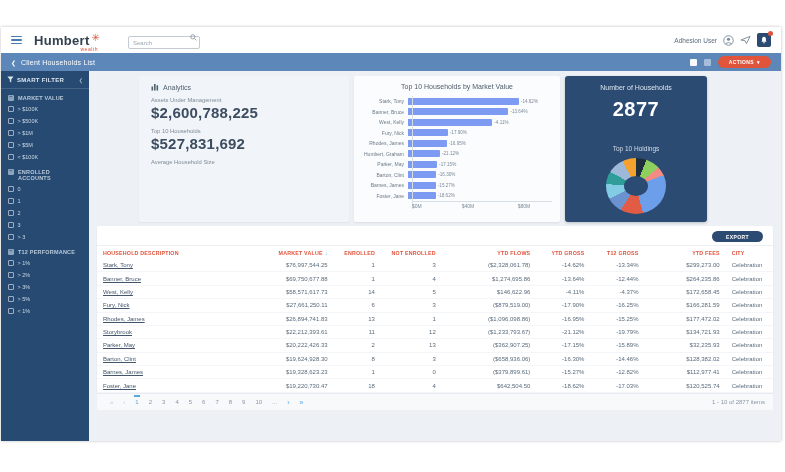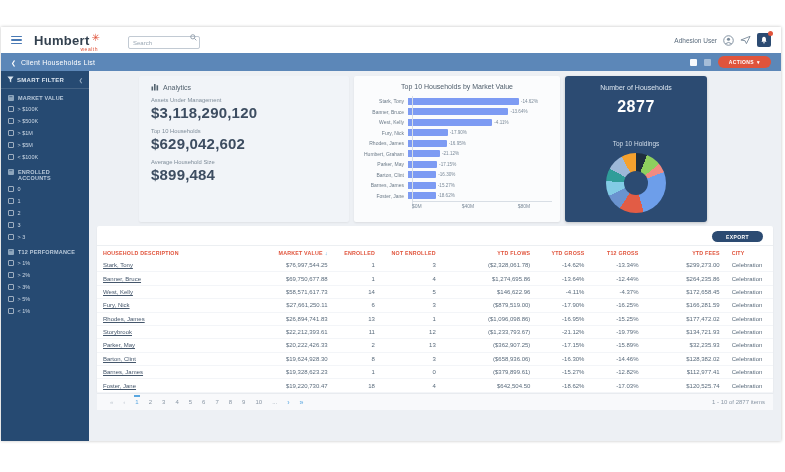--- a/index.html
+++ b/index.html
@@ -63,21 +63,21 @@
   .bar-row { display:flex; align-items:center; height:10.5px; }
   .bar-label { width:46px; flex:0 0 auto; text-align:right; font-size:5px; color:#6b7a88; padding-right:4px; white-space:nowrap; }
   .bar-track { flex:1; display:flex; align-items:center; }
   .bar { height:7px; background:#7d9bf3; border-radius:0 1px 1px 0; }
   .bar-pct { font-size:4.6px; color:#7b8a99; margin-left:2px; white-space:nowrap; }
   .x-axis { position:relative; height:8px; margin-left:50px; border-top:1px solid #d8dee5; }
   .x-axis span { position:absolute; top:1px; font-size:5px; color:#7b8a99; transform:translateX(-50%); }
   .x-axis span:first-child { transform:none; }
   .card-hh { width:142px; background:#2c4b72; box-shadow:0 1px 3px rgba(0,0,0,.2); border-radius:3px; color:#fff; display:flex; flex-direction:column; align-items:center; padding:8px 6px; }
   .hh-title { font-size:7px; color:#dbe5ef; }
-  .hh-count { font-size:16px; font-weight:bold; margin:7px 0 24px; letter-spacing:.5px; }
+  .hh-count { font-size:20px; font-weight:bold; margin:7px 0 24px; letter-spacing:.5px; }
   .hh-sub { font-size:6.5px; color:#d3deea; margin-bottom:6px; }
   .donut { position:relative; width:60px; height:60px; border-radius:50%; }
   .donut::after { content:""; position:absolute; inset:18px; background:#2c4b72; border-radius:50%; }
 
   
   .table-card { margin:4px 8px 0; background:#fff; border-radius:2px; box-shadow:0 1px 2px rgba(0,0,0,.07); flex:0 0 auto; }
   .export-row { display:flex; justify-content:flex-end; padding:5px 10px 3px; border-bottom:1px solid #eceff2; }
   .export-btn { background:#2c4b72; color:#fff; border:none; border-radius:7px; font-size:5px; font-weight:bold; letter-spacing:.4px; height:11px; padding:0 14px; cursor:pointer; }
   table { width:100%; border-collapse:collapse; table-layout:fixed; }
   th { font-size:5.3px; font-weight:bold; color:#e0543c; letter-spacing:.2px; padding:4px 6px 3px; white-space:nowrap; }
@@ -256,29 +256,28 @@
                     <rect x="0.5" y="3.5" width="1.6" height="4" fill="#53626f"></rect>
                     <rect x="3" y="1" width="1.6" height="6.5" fill="#53626f"></rect>
                     <rect x="5.5" y="2.3" width="1.6" height="5.2" fill="#53626f"></rect>
                   </svg>
               </span>
               <span class="an-title">Analytics</span>
             </div>
             <div>
                 <div class="metric">
                   <div class="metric-label">Assets Under Management</div>
-                  <div class="metric-value">$3,118,290,120</div>
+                  <div class="metric-value">$2,600,788,225</div>
                 </div>
                 <div class="metric">
                   <div class="metric-label">Top 10 Households</div>
-                  <div class="metric-value">$629,042,602</div>
+                  <div class="metric-value">$527,831,692</div>
                 </div>
                 <div class="metric">
                   <div class="metric-label">Average Household Size</div>
-                  <div class="metric-value">$899,484</div>
                 </div>
               </div>
           </div>
 
           <div class="card card-chart">
             <div class="chart-title">Top 10 Households by Market Value</div>
             <div class="chart-body">
               <div>
                   <div class="bar-row">
                     <span class="bar-label">Stark, Tony</span>

